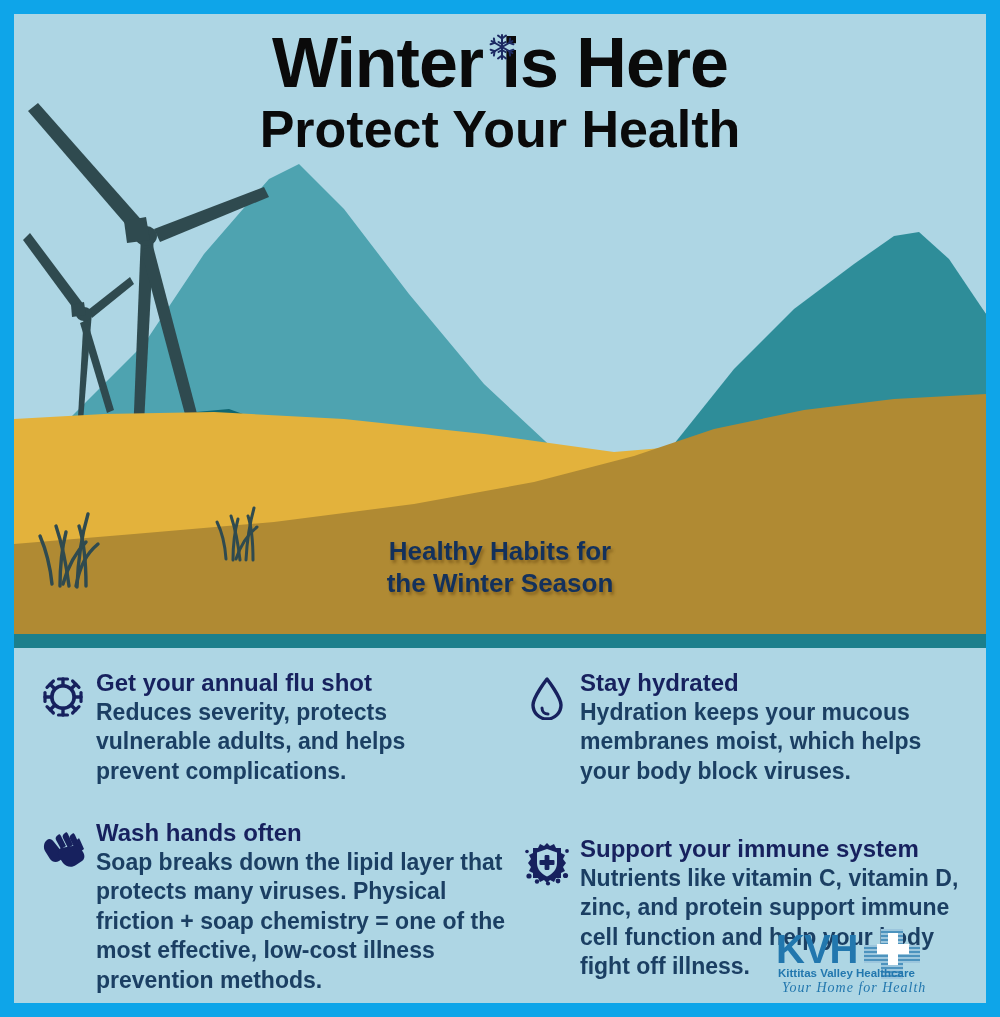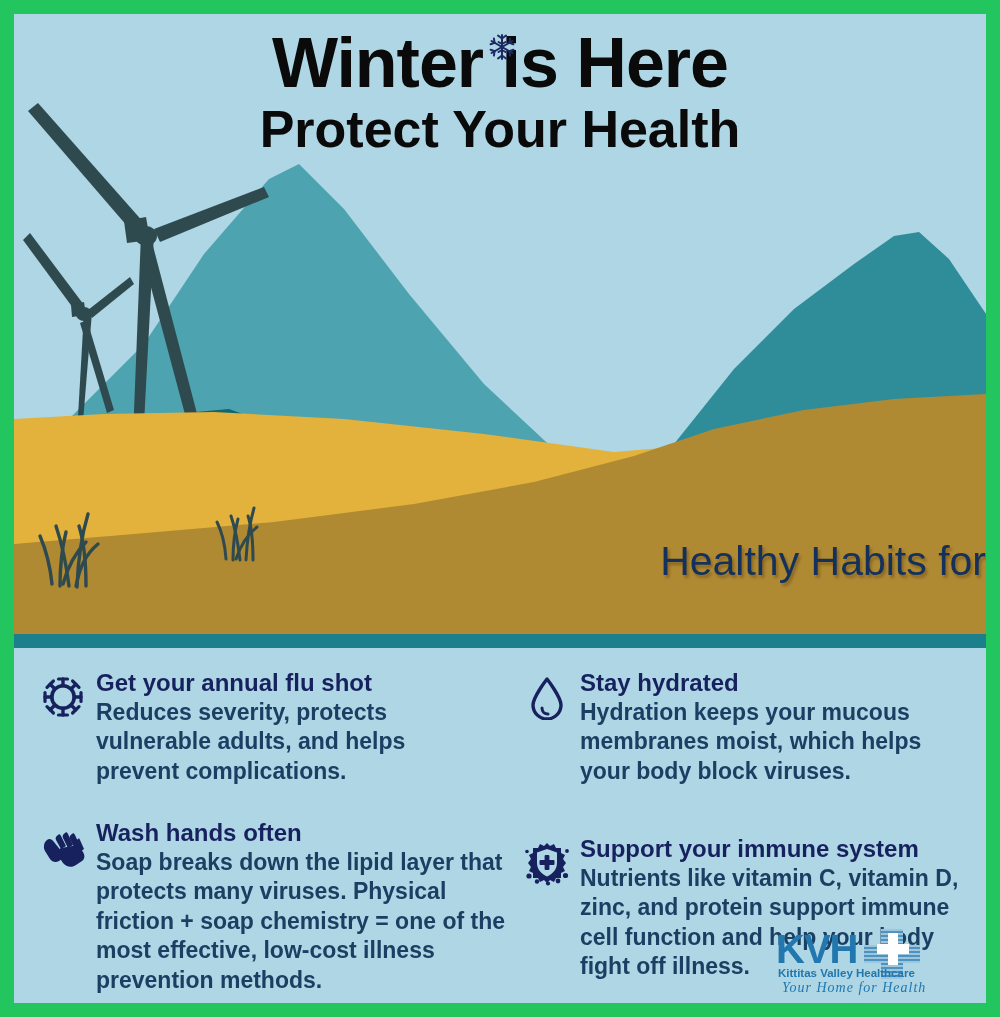--- a/index.html
+++ b/index.html
@@ -6,21 +6,21 @@
   body{
     width:1000px;height:1017px;
     background:#1c7f8c;
     font-family:"Liberation Sans", sans-serif;
     overflow:hidden;
   }
   .poster{
     position:relative;
     width:1000px;height:1017px;
     box-sizing:border-box;
-    background:#22c55e;
+    background:#0ea5e9;
     padding:14px;
   }
   .inner{
     position:relative;
     width:972px;height:989px;
     overflow:hidden;
     background:#aed6e4;
   }
 
   
@@ -68,26 +68,25 @@
 
   
   .banner{
     position:absolute;
     left:0;top:522px;
     width:972px;
     text-align:center;
     z-index:6;
   }
   .banner-line{
-    font-size:41px;
-    font-weight:normal;
+    font-size:26px;
+    font-weight:bold;
     color:#13315c;
     line-height:1.22;
     text-shadow:2px 3px 3px rgba(90,60,10,.45);
-    text-align:right;
   }
 
   
   .divider{
     position:absolute;left:0;top:620px;
     width:972px;height:14px;
     background:#1c7f8c;
     z-index:7;
   }
 
@@ -232,20 +231,21 @@
                 <line x1="13" y1="11" x2="16.5" y2="9"></line>
                 <line x1="13" y1="17" x2="9.5" y2="19"></line>
                 <line x1="13" y1="17" x2="16.5" y2="19"></line>
               </g>
             </svg></span><span>is Here</span></div>
       <div class="title-sub">Protect Your Health</div>
     </div>
 
     <div class="banner">
       <div class="banner-line">Healthy Habits for</div>
+      <div class="banner-line">the Winter Season</div>
     </div>
 
     <div class="divider"></div>
 
     <div class="tips">
 
       <div class="tip" id="tip-flu">
         <span class="ico">
           <svg width="46" height="46" viewBox="0 0 46 46" xmlns="http://www.w3.org/2000/svg">
             <g fill="none" stroke="#17215e" stroke-width="3.6">

